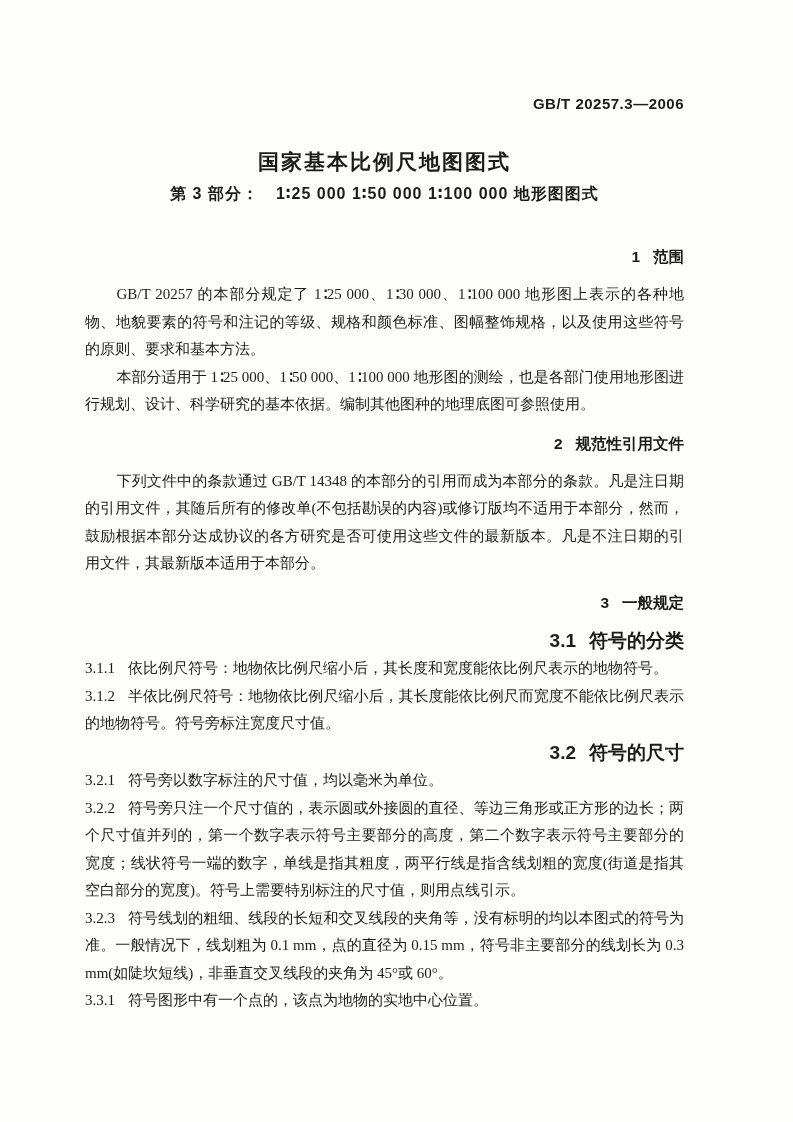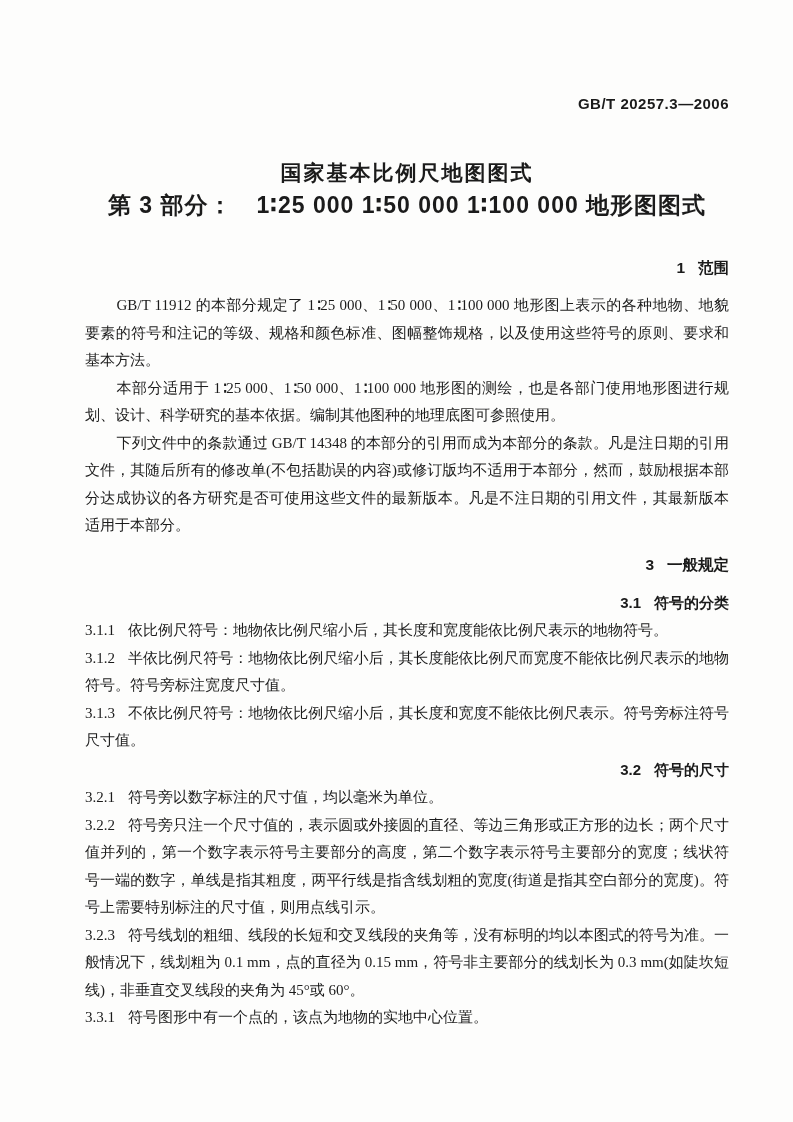--- a/index.html
+++ b/index.html
@@ -5,80 +5,80 @@
   html, body { margin: 0; padding: 0; background: #e8e8e8; }
   .page {
     position: relative;
     width: 793px; height: 1122px;
     margin: 0 auto;
     background: #fdfdfc;
     color: #1b1b1b;
     font-family: "Liberation Serif", "DejaVu Serif", serif;
     overflow: hidden;
     box-sizing: border-box;
-    padding: 0 64px 0 85px;
+    padding: 0 109px 0 85px;
   }
   .doc-header {
     margin-top: 94px;
     text-align: right;
     font-family: "Liberation Sans", "DejaVu Sans", sans-serif;
     font-weight: 700;
     font-size: 15px;
     line-height: 20px;
     letter-spacing: 0.5px;
   }
   .title-block {
-    margin-top: 44px;
+    margin-top: 33px;
     text-align: center;
     font-family: "Liberation Sans", "DejaVu Sans", sans-serif;
     font-weight: 700;
   }
   .title-line1 { font-size: 21px; line-height: 30px; letter-spacing: 2px; }
-  .title-line2 { font-size: 23px; line-height: 34px; letter-spacing: 1px; }
+  .title-line2 { font-size: 16px; line-height: 34px; letter-spacing: 1px; }
   .doc-body { margin-top: 34px; font-size: 15px; line-height: 27.5px; }
   .blk { margin: 0; }
   .blk .num {
     display: inline-block;
     margin-right: 13px;
     font-family: "Liberation Sans", "DejaVu Sans", sans-serif;
   }
   .h1, .h2 {
     font-family: "Liberation Sans", "DejaVu Sans", sans-serif;
     font-weight: 700;
     text-align: right;
   }
   .h1 { font-size: 15.5px; line-height: 24px; margin: 13px 0 12px 0; }
-  .h2 { font-size: 15px; line-height: 27.5px; margin: 1px 0; }
+  .h2 { font-size: 19px; line-height: 27.5px; margin: 1px 0; }
   .h1 .num, .h2 .num { font-weight: 700; }
   .p  { text-align: justify; text-indent: 2.1em; }
   .item { text-align: justify; }
   .item .num { font-family: "Liberation Serif", "DejaVu Serif", serif; }
   .ref { text-indent: 2.6em; }
 </style>
 </head>
 <body>
 
 <div class="page">
   <div class="doc-header">GB/T 20257.3—2006</div>
 
   <div class="title-block">
     <div class="title-line1">国家基本比例尺地图图式</div>
     <div class="title-line2">第 3 部分：　1∶25 000 1∶50 000 1∶100 000 地形图图式</div>
   </div>
 
   <div class="doc-body">
       <div class="blk h1"><span class="num">1</span><span>范围</span></div>
-      <div class="blk p">GB/T 11912 的本部分规定了 1∶25 000、1∶50 000、1∶100 000 地形图上表示的各种地物、地貌要素的符号和注记的等级、规格和颜色标准、图幅整饰规格，以及使用这些符号的原则、要求和基本方法。</div>
+      <div class="blk p">GB/T 20257 的本部分规定了 1∶25 000、1∶30 000、1∶100 000 地形图上表示的各种地物、地貌要素的符号和注记的等级、规格和颜色标准、图幅整饰规格，以及使用这些符号的原则、要求和基本方法。</div>
       <div class="blk p">本部分适用于 1∶25 000、1∶50 000、1∶100 000 地形图的测绘，也是各部门使用地形图进行规划、设计、科学研究的基本依据。编制其他图种的地理底图可参照使用。</div>
+      <div class="blk h1"><span class="num">2</span><span>规范性引用文件</span></div>
       <div class="blk p">下列文件中的条款通过 GB/T 14348 的本部分的引用而成为本部分的条款。凡是注日期的引用文件，其随后所有的修改单(不包括勘误的内容)或修订版均不适用于本部分，然而，鼓励根据本部分达成协议的各方研究是否可使用这些文件的最新版本。凡是不注日期的引用文件，其最新版本适用于本部分。</div>
       <div class="blk h1"><span class="num">3</span><span>一般规定</span></div>
       <div class="blk h2"><span class="num">3.1</span><span>符号的分类</span></div>
       <div class="blk item"><span class="num">3.1.1</span><span>依比例尺符号：地物依比例尺缩小后，其长度和宽度能依比例尺表示的地物符号。</span></div>
       <div class="blk item"><span class="num">3.1.2</span><span>半依比例尺符号：地物依比例尺缩小后，其长度能依比例尺而宽度不能依比例尺表示的地物符号。符号旁标注宽度尺寸值。</span></div>
-      <div class="blk item"><span class="num">3.1.3</span><span>不依比例尺符号：地物依比例尺缩小后，其长度和宽度不能依比例尺表示。符号旁标注符号尺寸值。</span></div>
       <div class="blk h2"><span class="num">3.2</span><span>符号的尺寸</span></div>
       <div class="blk item"><span class="num">3.2.1</span><span>符号旁以数字标注的尺寸值，均以毫米为单位。</span></div>
       <div class="blk item"><span class="num">3.2.2</span><span>符号旁只注一个尺寸值的，表示圆或外接圆的直径、等边三角形或正方形的边长；两个尺寸值并列的，第一个数字表示符号主要部分的高度，第二个数字表示符号主要部分的宽度；线状符号一端的数字，单线是指其粗度，两平行线是指含线划粗的宽度(街道是指其空白部分的宽度)。符号上需要特别标注的尺寸值，则用点线引示。</span></div>
       <div class="blk item"><span class="num">3.2.3</span><span>符号线划的粗细、线段的长短和交叉线段的夹角等，没有标明的均以本图式的符号为准。一般情况下，线划粗为 0.1 mm，点的直径为 0.15 mm，符号非主要部分的线划长为 0.3 mm(如陡坎短线)，非垂直交叉线段的夹角为 45°或 60°。</span></div>
       <div class="blk item"><span class="num">3.3.1</span><span>符号图形中有一个点的，该点为地物的实地中心位置。</span></div>
     </div>
 
 </div>
 
 </body></html>

